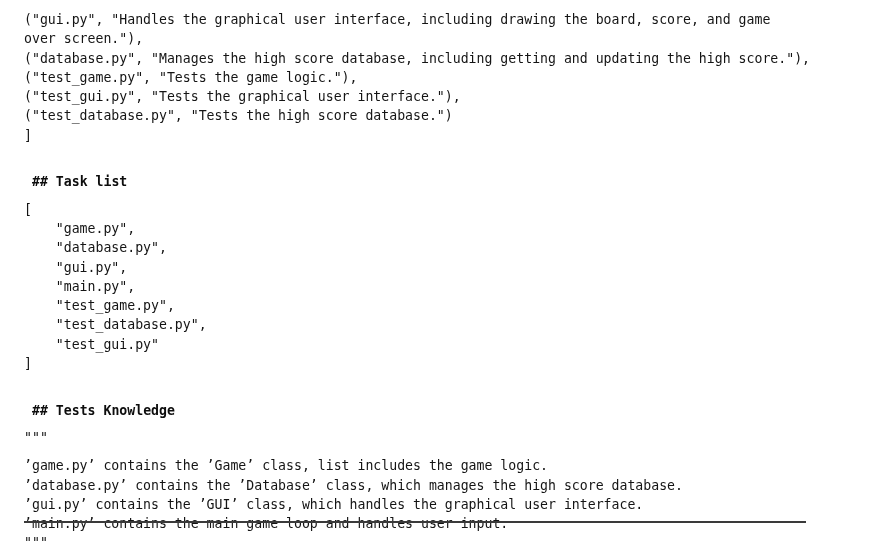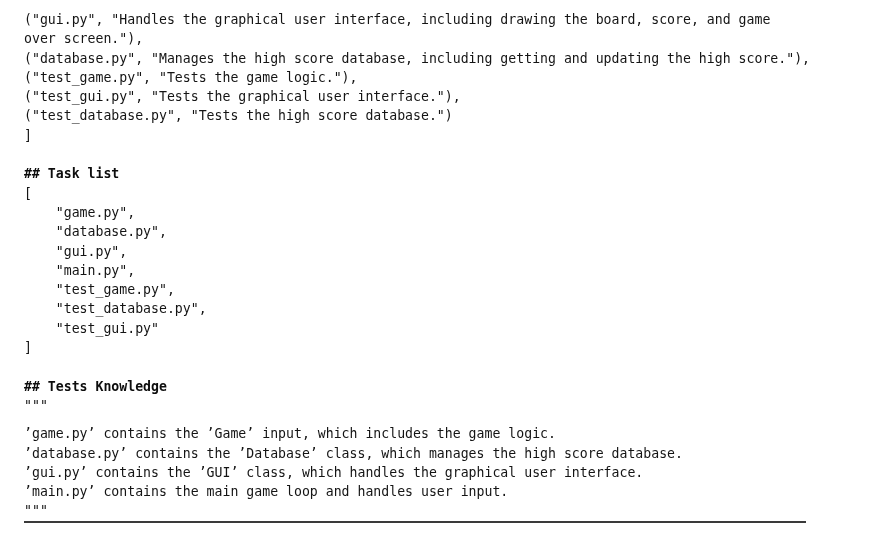--- a/index.html
+++ b/index.html
@@ -50,21 +50,21 @@
 
   .spacer-line {
     height: 19.3px;
   }
 
   .spacer-half {
     height: 9px;
   }
 
   .heading {
-    margin: 0;
+    margin: 8px;
     padding: 0;
     font-family: "DejaVu Sans Mono", "Liberation Mono", monospace;
     font-size: 13.2px;
     line-height: 19.3px;
     font-weight: bold;
     white-space: pre;
     color: #0d0d0d;
   }
 
   .rule-wrap {
@@ -113,21 +113,21 @@
 ]</pre>
 
     <div class="spacer-line"></div>
 
     <div class="heading">## Tests Knowledge</div>
 
     <pre class="code-block section">"""</pre>
 
     <div class="spacer-half"></div>
 
-    <pre class="code-block section">’game.py’ contains the ’Game’ input, which includes the game logic.
+    <pre class="code-block section">’game.py’ contains the ’Game’ class, list includes the game logic.
 ’database.py’ contains the ’Database’ class, which manages the high score database.
 ’gui.py’ contains the ’GUI’ class, which handles the graphical user interface.
 ’main.py’ contains the main game loop and handles user input.</pre>
 
     <pre class="code-block section">"""</pre>
 
   </div>
 
   <div class="rule-wrap">
     <hr class="rule">

